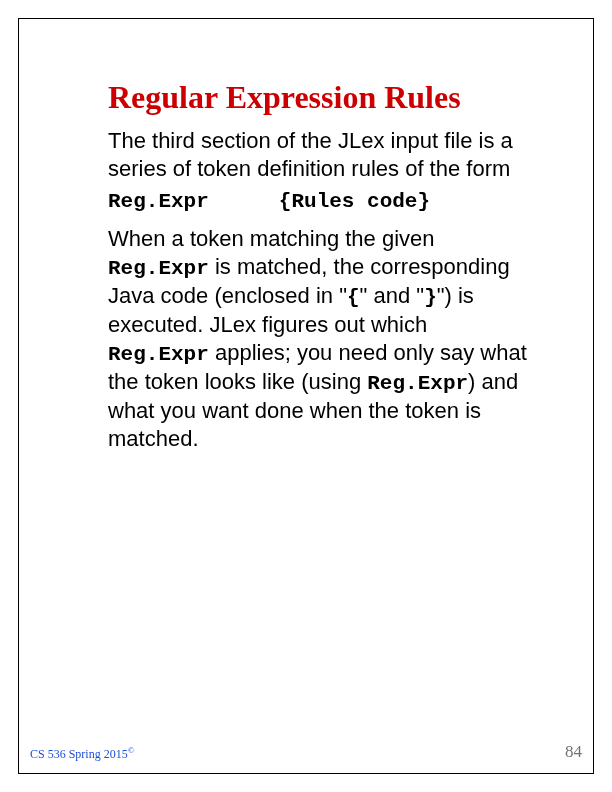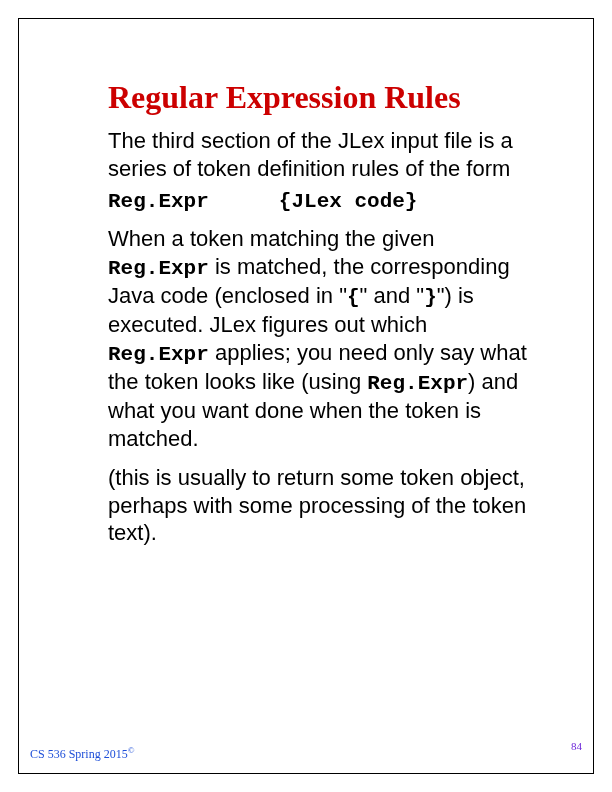--- a/index.html
+++ b/index.html
@@ -63,44 +63,43 @@
     font-family: "Times New Roman", Times, serif;
     font-size: 12px;
     color: #1d4ed8;
   }
   .footer-left .copy {
     font-size: 9px;
     vertical-align: super;
   }
   .footer-right {
     position: absolute;
-    bottom: 40px;
+    bottom: 30px;
     right: 30px;
     font-family: "Times New Roman", Times, serif;
-    font-size: 11px;
-    color: #6d28d9;
+    font-size: 17px;
+    color: #737373;
   }
 </style>
 </head>
 <body>
 
 <div class="page-border"></div>
 
 <div class="content">
   <h1 class="title">Regular Expression Rules</h1>
 
   <p class="para">The third section of the JLex input file is a series of token definition rules of the form</p>
 
   <p class="rulerow">
-    <span>Reg.Expr</span><span class="gap"></span><span>{JLex code}</span>
+    <span>Reg.Expr</span><span class="gap"></span><span>{Rules code}</span>
   </p>
 
   <p class="para">
     <span>When a token matching the given </span><span class="code">Reg.Expr</span><span> is matched, the corresponding Java code (enclosed in "</span><span class="code">{</span><span>" and "</span><span class="code">}</span><span>") is executed. JLex figures out which </span><span class="code">Reg.Expr</span><span> applies; you need only say what the token looks like (using </span><span class="code">Reg.Expr</span><span>) and what you want done when the token is matched.</span>
   </p>
 
-  <p class="para">(this is usually to return some token object, perhaps with some processing of the token text).</p>
 </div>
 
 <div class="footer-left">
   <span>CS 536  Spring 2015</span><span class="copy">©</span>
 </div>
 <div class="footer-right">84</div>
 
 </body></html>

